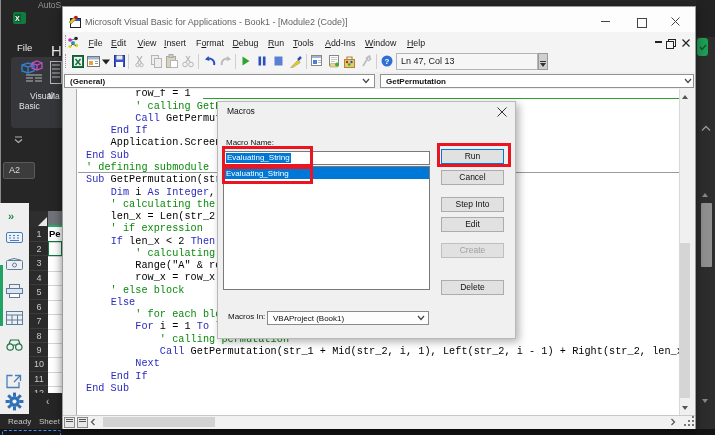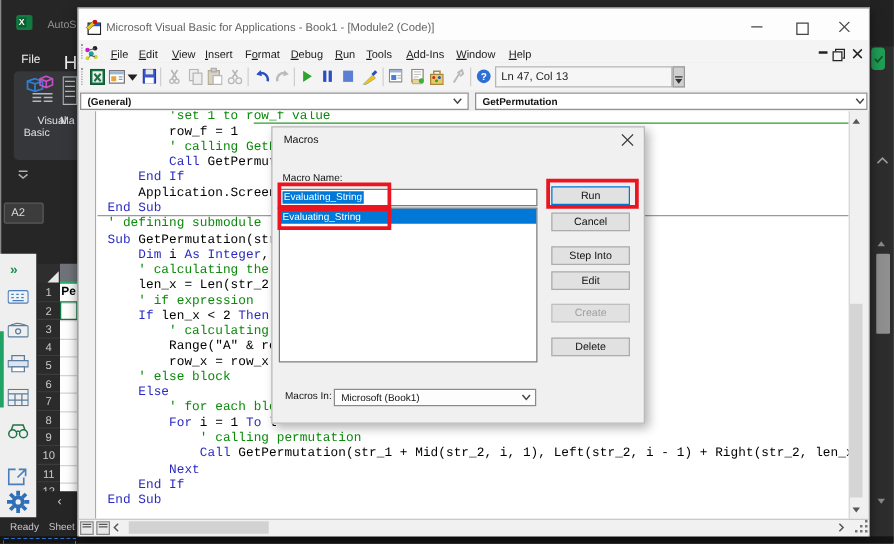--- a/index.html
+++ b/index.html
@@ -17,21 +17,21 @@
 </style>
 </head>
 <body>
 
 <div class="ab" id="excel-left" style="left:0;top:0;width:62px;height:435px;background:#262626"></div>
 <div class="ab" style="left:0;top:0;width:1px;height:410px;background:#8a8a8a"></div>
 
 <div class="ab" style="left:13px;top:12px;width:13px;height:12px;background:#0f7b3f;border-radius:2px"></div>
 <div class="ab" style="left:15px;top:14px;width:6px;height:8px;background:#0c5c30"></div>
 <div class="ab" style="left:15px;top:15px;color:#fff;font-size:7px;font-weight:bold;line-height:7px">X</div>
-<div class="ab" style="left:38px;top:14px;font-size:8.5px;color:#969696">AutoS</div>
+<div class="ab" style="left:38px;top:0;font-size:8.5px;color:#969696">AutoS</div>
 
 <div class="ab" style="left:17px;top:42px;font-size:9.5px;color:#ededed">File</div>
 <div class="ab" style="left:51px;top:42px;font-size:15px;color:#ededed">Ho</div>
 
 <div class="ab" style="left:11px;top:57px;width:51px;height:71px;background:#35373a;border-radius:4px 0 0 4px"></div>
 
 <svg class="ab" style="left:16px;top:60px" width="30" height="27" viewBox="0 0 30 27">
   <path d="M12 3 L18 5 L18 11 L12 13 L6 11 L6 5 Z M6 5 L12 7 L18 5 M12 7 L12 13" fill="none" stroke="#2f7fd0" stroke-width="1.4"></path>
   <path d="M21 1 L26 3 L26 8 L21 10 L16 8 L16 3 Z M16 3 L21 5 L26 3 M21 5 L21 10" fill="none" stroke="#c64fc8" stroke-width="1.3"></path>
   <path d="M10 15 h16 M10 18 h7 M19 18 h7 M10 21 h7 M19 21 h7" stroke="#b8b8b8" stroke-width="1.1" fill="none"></path>
@@ -307,21 +307,21 @@
 <div class="ab" style="left:386px;top:76.5px;font-size:8px;font-weight:bold;color:#111">GetPermutation</div>
 <svg class="ab" style="left:684px;top:78px" width="8" height="6" viewBox="0 0 8 6">
     <path d="M1 1 L4 4.5 L7 1" fill="none" stroke="#444" stroke-width="1.2"></path>
   </svg>
 
 <div class="ab" style="left:63px;top:89px;width:14px;height:326px;background:#f0f0f0;border-right:1px solid #aaa;box-sizing:border-box"></div>
 <div class="ab" style="left:77px;top:89px;width:602px;height:326px;background:#ffffff"></div>
 <div class="ab" style="left:78px;top:172px;width:601px;height:1px;background:#9a9a9a"></div>
 <div class="ab" style="left:203px;top:97.6px;width:476px;height:1px;background:#2f9e2f"></div>
 <div class="ab" style="left:77px;top:89px;width:602px;height:326px;overflow:hidden">
-    <pre id="code"><span class="c">        'set 1 to row_f value</span>
+    <pre id="code">
         row_f = 1
 <span class="c">        ' calling GetPermutation</span>
         <span class="k">Call</span> GetPermutation
     <span class="k">End If</span>
     Application.Screen
 <span class="k">End Sub</span>
 <span class="c">' defining submodule</span>
 <span class="k">Sub</span> GetPermutation(str
     <span class="k">Dim</span> i <span class="k">As Integer</span>,
 <span class="c">    ' calculating the</span>
@@ -378,23 +378,23 @@
 <div class="ab" style="left:223px;top:150.5px;width:207px;height:14.5px;background:#fff;border:1px solid #7a7a7a;box-sizing:border-box;z-index:10"></div>
 <div class="ab" style="left:226px;top:152.5px;background:#0078d7;color:#fff;font-size:8px;padding:0 1px;line-height:10.5px;z-index:11">Evaluating_String</div>
 <div class="ab" style="left:223px;top:165.5px;width:207px;height:124.5px;background:#fff;border:1px solid #7a7a7a;box-sizing:border-box;z-index:10"></div>
 <div class="ab" style="left:224px;top:166.5px;width:205px;height:12.5px;background:#0078d7;z-index:11"></div>
 <div class="ab" style="left:226px;top:168.5px;color:#fff;font-size:8px;z-index:12">Evaluating_String</div>
 <div class="btn" style="top:148.5px;border:1.5px solid #0078d7;line-height:12px;z-index:10">Run</div>
 <div class="btn" style="top:169.5px;z-index:10">Cancel</div>
 <div class="btn" style="top:196.5px;z-index:10">Step Into</div>
 <div class="btn" style="top:217px;z-index:10">Edit</div>
 <div class="btn" style="top:242.5px;color:#9f9f9f;border-color:#bfbfbf;z-index:10">Create</div>
-<div class="btn" style="top:270px;z-index:10">Delete</div>
+<div class="btn" style="top:280px;z-index:10">Delete</div>
 <div class="ab" style="left:228px;top:312px;font-size:8px;color:#111;z-index:10">Macros In:</div>
 <div class="ab" style="left:267px;top:310.5px;width:162px;height:14.5px;background:#fdfdfd;border:1px solid #8a8a8a;box-sizing:border-box;z-index:10"></div>
-<div class="ab" style="left:273px;top:313.5px;font-size:8px;color:#111;z-index:11">Microsoft (Book1)</div>
+<div class="ab" style="left:273px;top:313.5px;font-size:8px;color:#111;z-index:11">VBAProject (Book1)</div>
 <svg class="ab" style="left:417px;top:315px;z-index:11" width="8" height="6" viewBox="0 0 8 6">
     <path d="M1 1 L4 4.5 L7 1" fill="none" stroke="#444" stroke-width="1.2"></path>
   </svg>
 
 <div class="redbox" style="left:221.5px;top:146px;width:91px;height:21px"></div>
 <div class="redbox" style="left:221.5px;top:166px;width:91px;height:17.5px"></div>
 <div class="redbox" style="left:437px;top:143px;width:74px;height:23.5px;border-width:3.5px"></div>
 
 </body></html>

